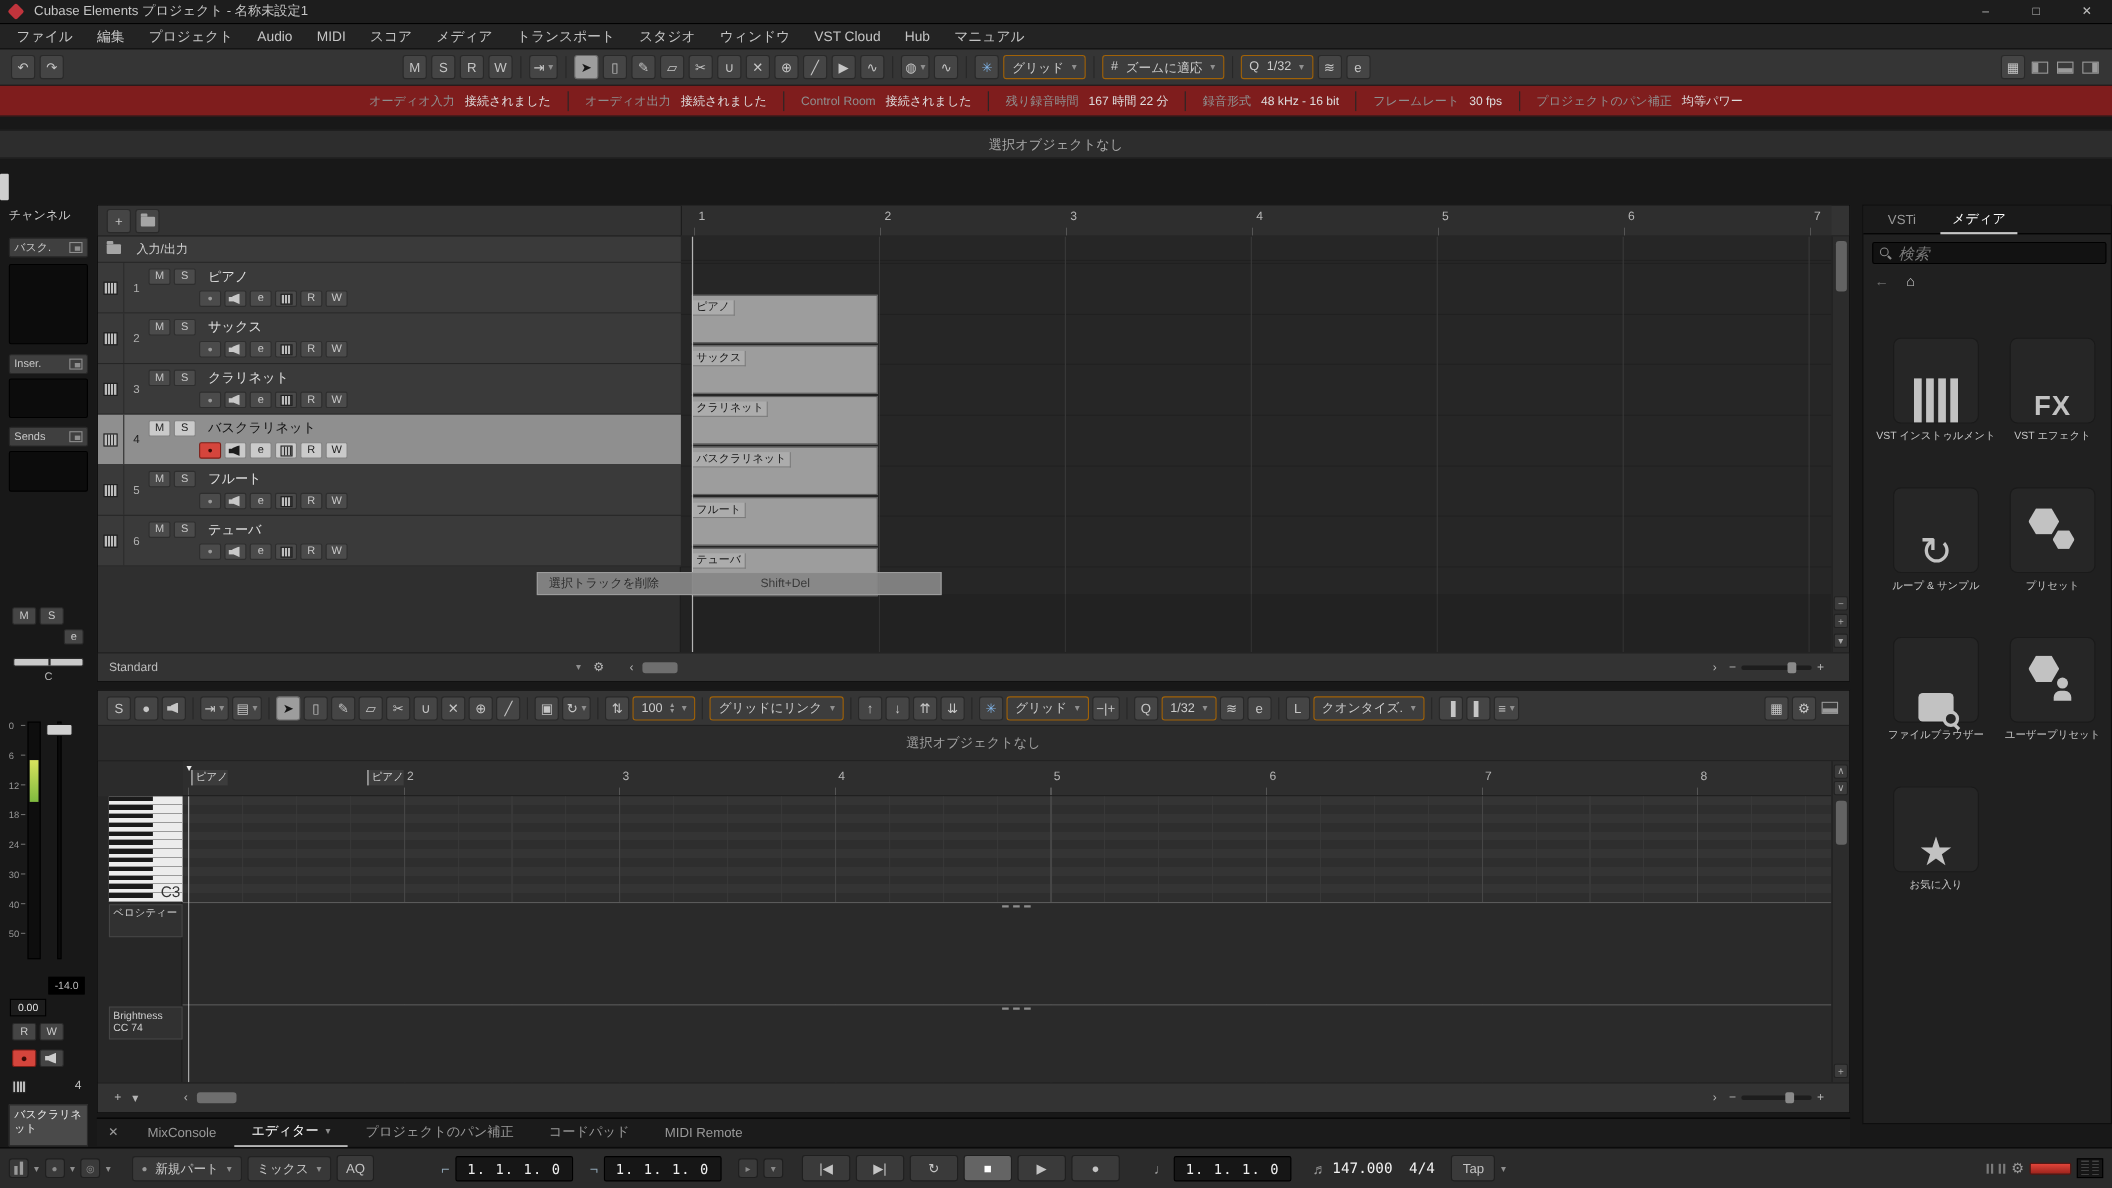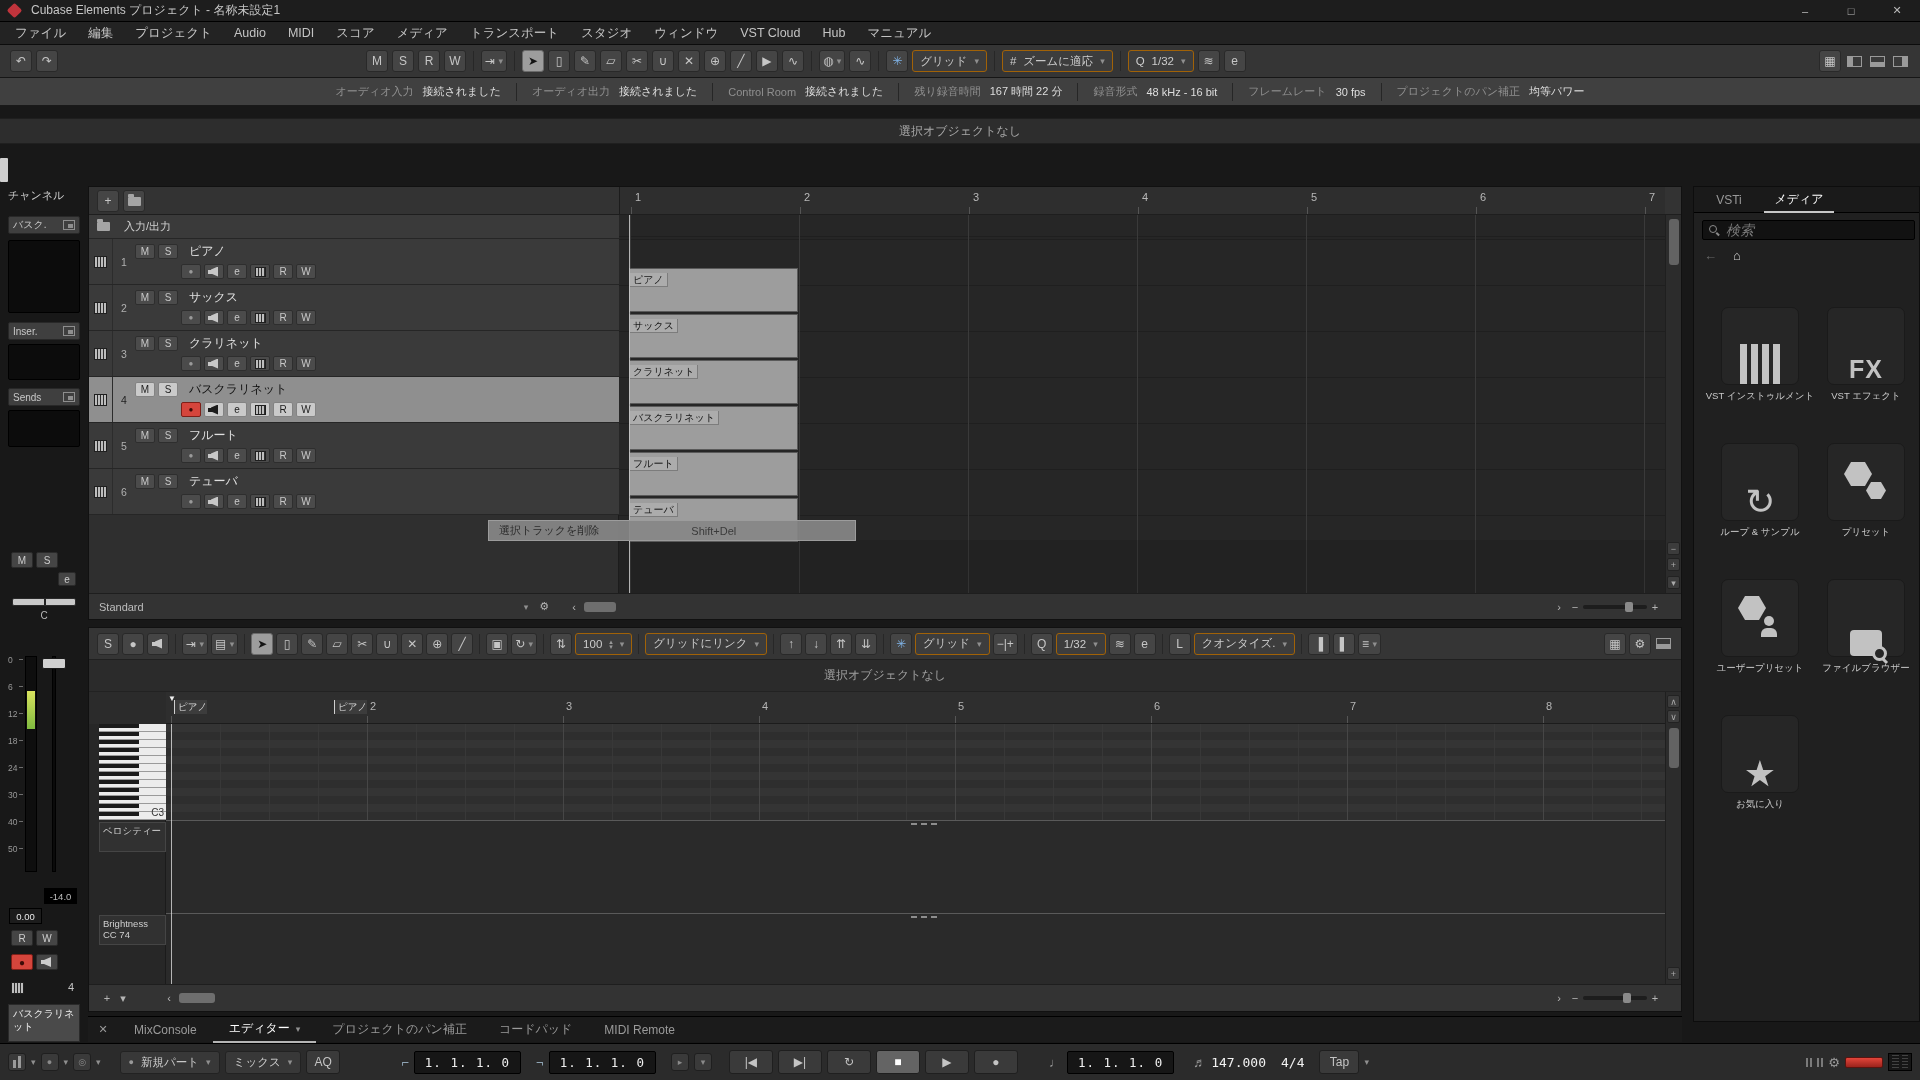--- a/index.html
+++ b/index.html
@@ -33,21 +33,21 @@
   .crt{color:#8f8f8f;font-size:9px}
   .vd{width:1px;height:20px;background:#272727;margin:0 3px}
   .sp{flex:0 0 auto}
   .zicon{width:15px;height:11px;border:1px solid #9a9a9a;position:relative;background:#3a3a3a;margin:0 2px}
   .zicon i{position:absolute;background:#9a9a9a}
   .zl i{left:0;top:0;bottom:0;width:5px}
   .zb i{left:0;right:0;bottom:0;height:4px}
   .zr i{right:0;top:0;bottom:0;width:5px}
 
   
-  #statusbar{position:absolute;left:0;top:78px;right:0;height:28px;background:#404040;
+  #statusbar{position:absolute;left:0;top:78px;right:0;height:28px;background:#7f1d1d;
     border-bottom:1px solid #191919;display:flex;align-items:center;justify-content:center}
   .seg{display:flex;align-items:center;gap:9px;padding:0 15px;border-left:1px solid #262626;height:18px}
   .seg:first-child{border-left:none}
   .seg .lab{font-size:11px;color:#8f8f8f;white-space:nowrap}
   .seg .val{font-size:11px;color:#dedede;white-space:nowrap}
 
   
   #infoline{position:absolute;left:0;top:118px;right:0;height:26px;background:#2d2d2d;
     border-top:1px solid #1f1f1f;border-bottom:1px solid #1f1f1f;display:flex;align-items:center;justify-content:center;
     font-size:12px;color:#a8a8a8}
@@ -150,21 +150,21 @@
   .ed-nums span:nth-of-type(5){left:988px}.ed-nums span:nth-of-type(6){left:1184px}
   .ed-nums span:nth-of-type(7){left:1380px}
   .pflag{position:absolute;top:8px;font-size:9.5px;color:#d8d8d8;border-left:1px solid #cfcfcf;
     padding-left:3px;background:rgba(255,255,255,.07);line-height:14px}
   .ed-content{position:absolute;left:0;top:96px;right:16px;bottom:27px}
   .ed-leftcol{position:absolute;left:0;top:0;bottom:0;width:77px;background:#272727;border-right:1px solid #1b1b1b}
   .keys{position:absolute;left:10px;top:0;width:67px;height:96px;background:#ececec;
     background-image:repeating-linear-gradient(180deg,transparent 0 7px,#9a9a9a 7px 8px)}
   .keys .blk{position:absolute;left:0;top:0;bottom:0;width:60%;
     background:repeating-linear-gradient(180deg,#1b1b1b 0 4px,transparent 4px 8px)}
-  .keys .c3{position:absolute;right:2px;bottom:2px;font-size:10px;color:#333}
+  .keys .c3{position:absolute;right:2px;bottom:2px;font-size:14px;color:#333}
   .lanebox{position:absolute;left:10px;width:67px;height:30px;background:#313131;border:1px solid #454545;
     font-size:9.5px;color:#cfcfcf;padding:2px 3px;line-height:11px}
   .ed-grid{position:absolute;left:77px;right:0;top:0;bottom:0;background:#2a2a2a}
   .ed-notes{position:absolute;left:0;right:0;top:0;height:96px;
     background:repeating-linear-gradient(180deg,#343434 0 8px,#2e2e2e 8px 16px)}
   .ed-vlines{position:absolute;left:0;right:0;top:0;bottom:0;
     background-image:repeating-linear-gradient(90deg,#464646 0 1px,transparent 1px 196px),
       repeating-linear-gradient(90deg,#383838 0 1px,transparent 1px 49px);
     background-position:5px 0,5px 0}
   .lane{position:absolute;left:0;right:0;background:#2a2a2a;border-top:1px solid #5a5a5a}
@@ -857,33 +857,33 @@
       </div>
       <div class="tile">
         <div class="card">
           <span class="hex" style="width:28px;height:24px;left:16px;top:18px"></span>
           <span class="hex" style="width:20px;height:17px;left:38px;top:38px"></span>
         </div>
         <div class="tlabel">プリセット</div>
       </div>
       <div class="tile">
         <div class="card">
+            <span class="fb">
+              <span class="fbm"></span>
+            </span>
+          </div>
+        <div class="tlabel">ファイルブラウザー</div>
+      </div>
+      <div class="tile">
+        <div class="card">
           <span class="hex" style="width:28px;height:24px;left:16px;top:16px"></span>
           <span class="uhead" style="width:10px;height:10px;left:42px;top:36px"></span>
           <span class="ubody" style="width:16px;height:9px;left:39px;top:48px"></span>
         </div>
         <div class="tlabel">ユーザープリセット</div>
-      </div>
-      <div class="tile">
-        <div class="card">
-            <span class="fb">
-              <span class="fbm"></span>
-            </span>
-          </div>
-        <div class="tlabel">ファイルブラウザー</div>
       </div>
       <div class="tile">
         <div class="card">
             <span class="bigico">★</span>
           </div>
         <div class="tlabel">お気に入り</div>
       </div>
     </div>
   </div>
 

